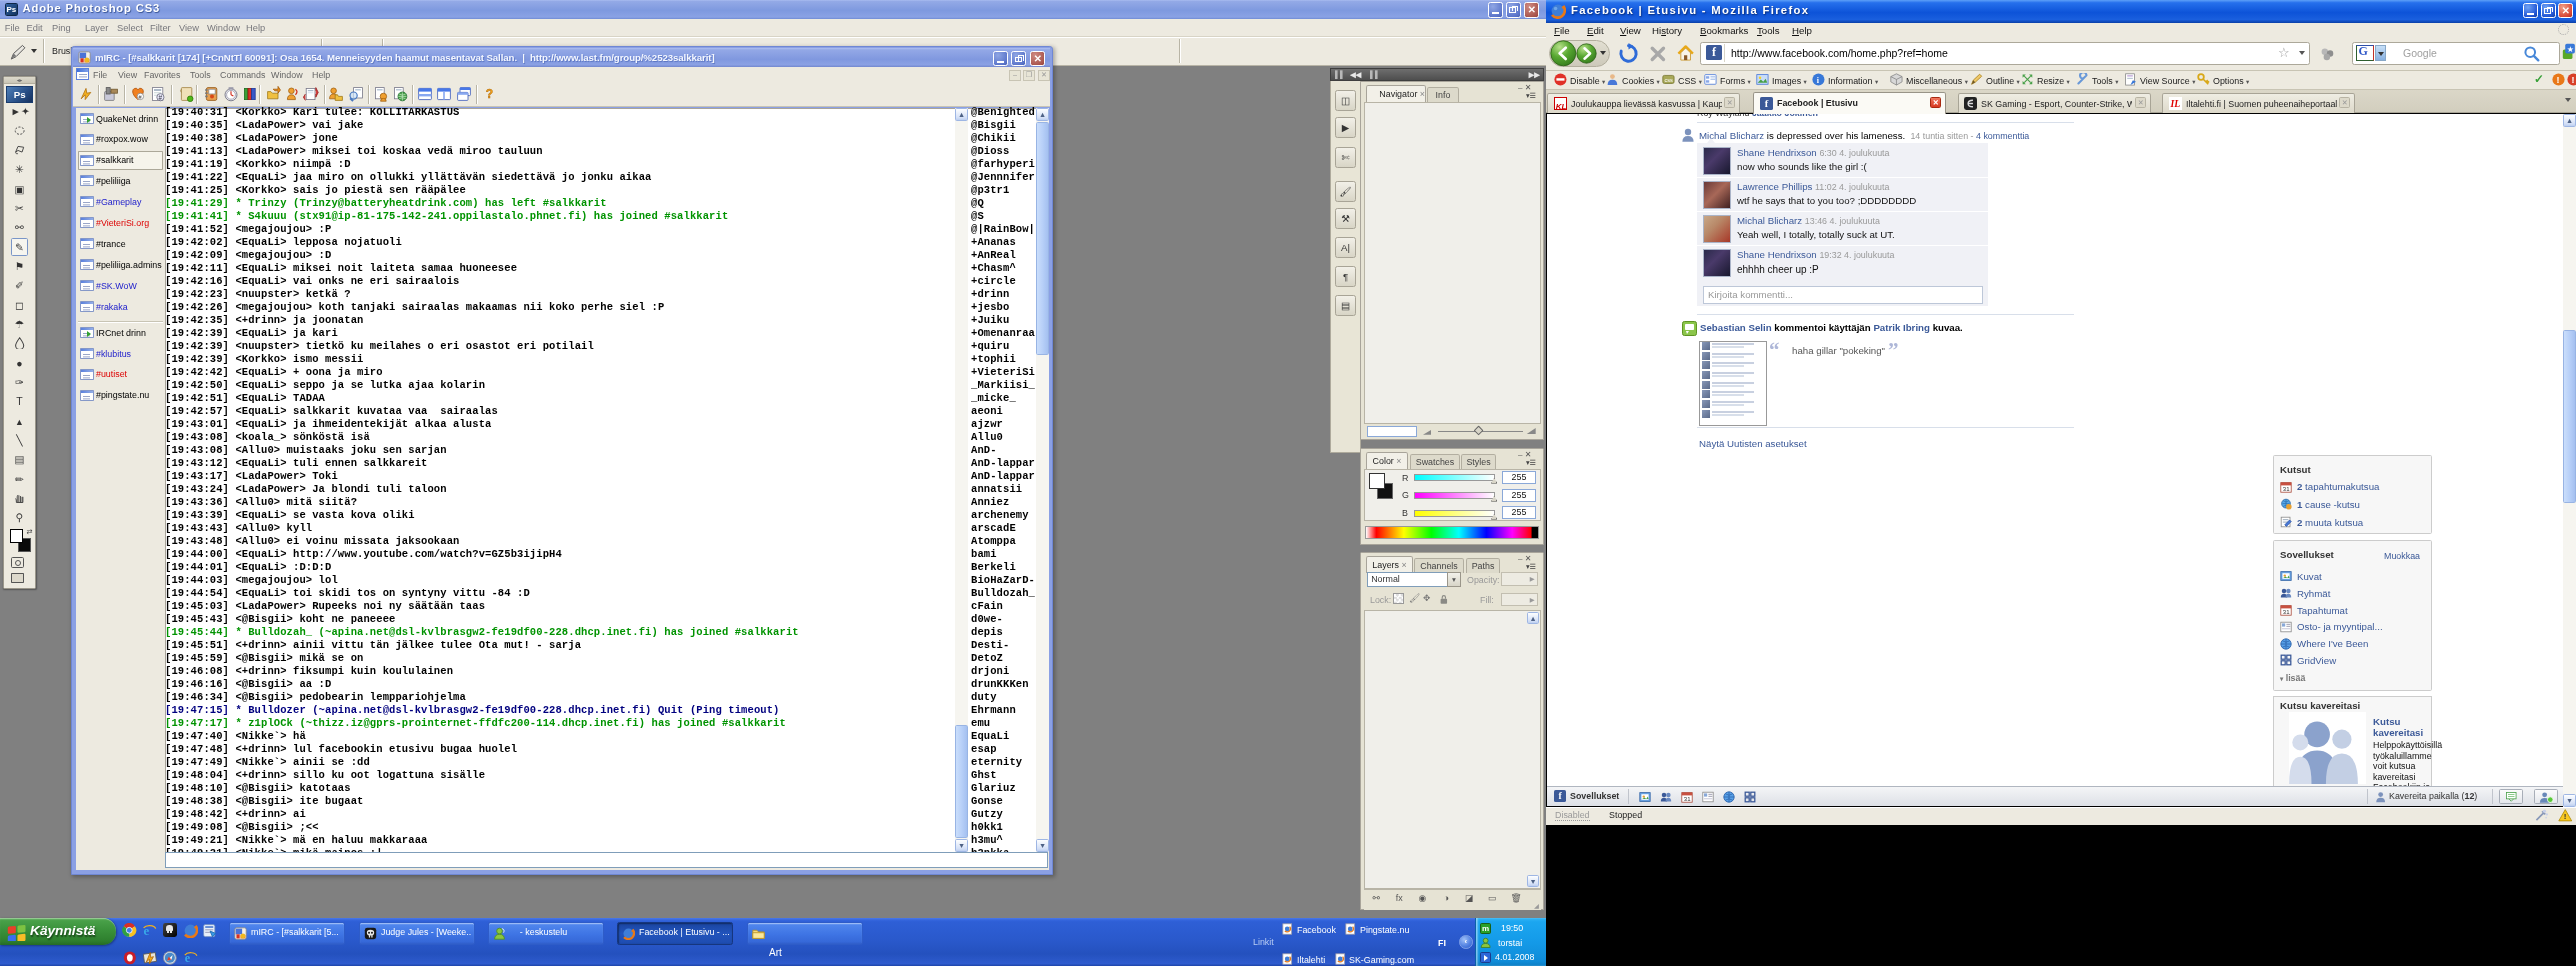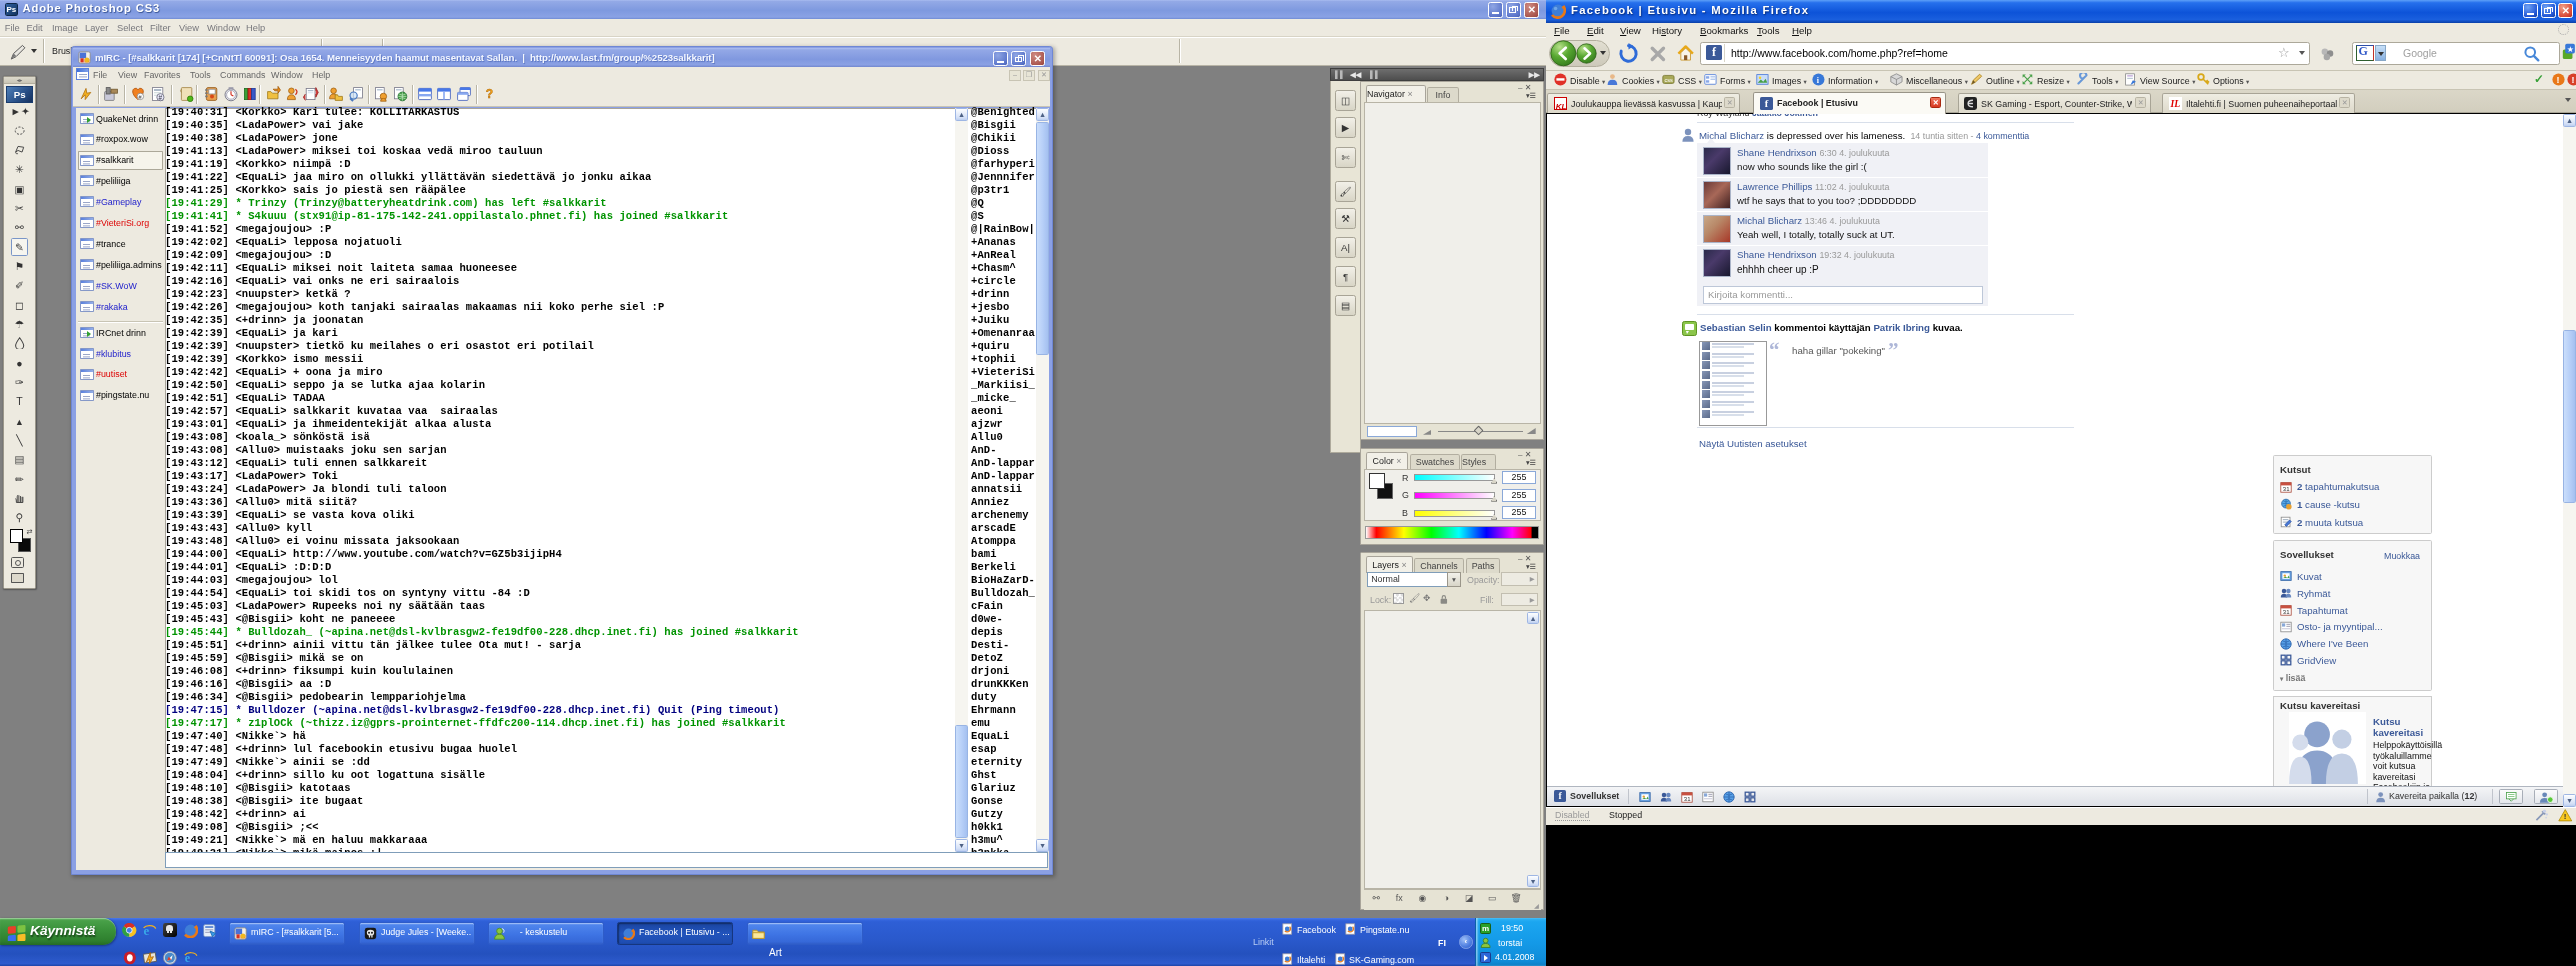--- a/index.html
+++ b/index.html
@@ -40,21 +40,21 @@
 <div class="xpbtn btn-b a" style="left:1506px;top:2.4px;width:15.3px;height:15.3px;">
     <div style="position:absolute;left:2.4px;top:4px;width:6.4px;height:5.6px;border:0.8px solid #fff;background:transparent"></div>
     <div style="position:absolute;left:4.8px;top:2.4px;width:6.4px;height:5.6px;border:0.8px solid #fff;border-bottom:none"></div>
   </div>
 <div class="xpbtn btn-r a" style="left:1524px;top:2.4px;width:15.3px;height:15.3px;">
     <div style="position:absolute;left:0;top:0.8px;width:13.7px;text-align:center;font-size:9.7px;font-weight:bold">✕</div>
   </div>
 <div class="a beige" style="left:0px;top:19.3px;width:1546px;height:17.7px;border-bottom:0.8px solid #D8D4C6"></div>
 <div class="mi" style="left:4.8px;top:23px;">File</div>
 <div class="mi" style="left:26.6px;top:23px;">Edit</div>
-<div class="mi" style="left:52px;top:23px;">Image</div>
+<div class="mi" style="left:52px;top:23px;">Ping</div>
 <div class="mi" style="left:85px;top:23px;">Layer</div>
 <div class="mi" style="left:117px;top:23px;">Select</div>
 <div class="mi" style="left:150px;top:23px;">Filter</div>
 <div class="mi" style="left:179px;top:23px;">View</div>
 <div class="mi" style="left:207px;top:23px;">Window</div>
 <div class="mi" style="left:246px;top:23px;">Help</div>
 <div class="a beige" style="left:0px;top:37px;width:1546px;height:29px;border-top:0.8px solid #fff;border-bottom:0.8px solid #B8B4A6"></div>
 <svg class="a" style="left:8px;top:43px" width="19.3" height="19.3" viewBox="0 0 24 24">
     <path d="M4 20 L7 13 L18 3 L21 6 L10 17 Z" fill="#E8E6E0" stroke="#555" stroke-width="1.2"></path>
     <path d="M4 20 L7 13 l3 3 Z" fill="#777"></path>
@@ -116,35 +116,35 @@
 <div class="a" style="left:1335px;top:90px;width:21px;height:21px;background:linear-gradient(180deg,#F2F0E8,#D8D5C6);border:0.8px solid #A8A496;border-radius:2.4px;font-size:9.7px;color:#333;text-align:center;line-height:19.3px">◫</div>
 <div class="a" style="left:1335px;top:117px;width:21px;height:21px;background:linear-gradient(180deg,#F2F0E8,#D8D5C6);border:0.8px solid #A8A496;border-radius:2.4px;font-size:9.7px;color:#333;text-align:center;line-height:19.3px">▶</div>
 <div class="a" style="left:1335px;top:147px;width:21px;height:21px;background:linear-gradient(180deg,#F2F0E8,#D8D5C6);border:0.8px solid #A8A496;border-radius:2.4px;font-size:9.7px;color:#333;text-align:center;line-height:19.3px">✄</div>
 <div class="a" style="left:1335px;top:181px;width:21px;height:21px;background:linear-gradient(180deg,#F2F0E8,#D8D5C6);border:0.8px solid #A8A496;border-radius:2.4px;font-size:9.7px;color:#333;text-align:center;line-height:19.3px">🖌</div>
 <div class="a" style="left:1335px;top:208px;width:21px;height:21px;background:linear-gradient(180deg,#F2F0E8,#D8D5C6);border:0.8px solid #A8A496;border-radius:2.4px;font-size:9.7px;color:#333;text-align:center;line-height:19.3px">⚒</div>
 <div class="a" style="left:1335px;top:237px;width:21px;height:21px;background:linear-gradient(180deg,#F2F0E8,#D8D5C6);border:0.8px solid #A8A496;border-radius:2.4px;font-size:9.7px;color:#333;text-align:center;line-height:19.3px">A|</div>
 <div class="a" style="left:1335px;top:266px;width:21px;height:21px;background:linear-gradient(180deg,#F2F0E8,#D8D5C6);border:0.8px solid #A8A496;border-radius:2.4px;font-size:9.7px;color:#333;text-align:center;line-height:19.3px">¶</div>
 <div class="a" style="left:1335px;top:295px;width:21px;height:21px;background:linear-gradient(180deg,#F2F0E8,#D8D5C6);border:0.8px solid #A8A496;border-radius:2.4px;font-size:9.7px;color:#333;text-align:center;line-height:19.3px">▤</div>
 <div class="a" style="left:1360px;top:81px;width:184px;height:359px;background:#E6E3D4;border:0.8px solid #A8A49A;border-radius:1.6px 1.6px 0 0"></div>
 <div class="a" style="left:1518px;top:83px;font-size:8px;color:#555;">– ✕</div>
-<div class="a" style="left:1366px;top:85px;width:60px;height:17px;background:#F2F0E8;border:0.8px solid #A8A49A;border-bottom:none;border-radius:2.4px 2.4px 0 0;font-size:8.9px;color:#222;text-align:left;line-height:16px;white-space:nowrap">Navigator <span style="color:#888">×</span></div>
+<div class="a" style="left:1366px;top:85px;width:60px;height:17px;background:#F2F0E8;border:0.8px solid #A8A49A;border-bottom:none;border-radius:2.4px 2.4px 0 0;font-size:8.9px;color:#222;text-align:right;line-height:16px;white-space:nowrap">Navigator <span style="color:#888">×</span></div>
 <div class="a" style="left:1427px;top:87px;width:32px;height:15.3px;background:#DDDACB;border:0.8px solid #B2AEA0;border-bottom:none;border-radius:2.4px 2.4px 0 0;font-size:8.9px;color:#444;text-align:center;line-height:14.5px;white-space:nowrap">Info</div>
 <div class="a" style="left:1526px;top:91px;font-size:7.2px;color:#444">▾☰</div>
 <div class="a" style="left:1364px;top:102px;width:177px;height:322px;background:#F0EFEA;border:0.8px solid #B8B4A6"></div>
 <div class="a" style="left:1364px;top:425px;width:177px;height:13.7px;background:#E6E3D4"></div>
 <div class="a" style="left:1367px;top:426px;width:50px;height:11.3px;background:#fff;border:0.8px solid #8AA8D8"></div>
 <div class="a" style="left:1423px;top:430px;width:8px;height:4.8px;background:#888;clip-path:polygon(0 100%,100% 100%,100% 0);"></div>
 <div class="a" style="left:1438px;top:431px;width:85px;height:0.8px;background:#888"></div>
 <div class="a" style="left:1475px;top:427px;width:7.2px;height:7.2px;background:#D8D5C8;border:0.8px solid #666;border-radius:0.8px;transform:rotate(45deg);"></div>
 <div class="a" style="left:1526px;top:428px;width:9.7px;height:6.4px;background:#888;clip-path:polygon(0 100%,100% 100%,100% 0);"></div>
 <div class="a" style="left:1360px;top:448px;width:184px;height:97px;background:#E6E3D4;border:0.8px solid #A8A49A;border-radius:1.6px 1.6px 0 0"></div>
 <div class="a" style="left:1518px;top:450px;font-size:8px;color:#555;">– ✕</div>
 <div class="a" style="left:1366px;top:452px;width:42px;height:17px;background:#F2F0E8;border:0.8px solid #A8A49A;border-bottom:none;border-radius:2.4px 2.4px 0 0;font-size:8.9px;color:#222;text-align:center;line-height:16px;white-space:nowrap">Color <span style="color:#888">×</span></div>
 <div class="a" style="left:1410px;top:454px;width:50px;height:15.3px;background:#DDDACB;border:0.8px solid #B2AEA0;border-bottom:none;border-radius:2.4px 2.4px 0 0;font-size:8.9px;color:#444;text-align:center;line-height:14.5px;white-space:nowrap">Swatches</div>
-<div class="a" style="left:1461px;top:454px;width:35px;height:15.3px;background:#DDDACB;border:0.8px solid #B2AEA0;border-bottom:none;border-radius:2.4px 2.4px 0 0;font-size:8.9px;color:#444;text-align:left;line-height:14.5px;white-space:nowrap">Styles</div>
+<div class="a" style="left:1461px;top:454px;width:35px;height:15.3px;background:#DDDACB;border:0.8px solid #B2AEA0;border-bottom:none;border-radius:2.4px 2.4px 0 0;font-size:8.9px;color:#444;text-align:center;line-height:14.5px;white-space:nowrap">Styles</div>
 <div class="a" style="left:1526px;top:458px;font-size:7.2px;color:#444">▾☰</div>
 <div class="a" style="left:1364px;top:469px;width:177px;height:52px;background:#F0EFEA;border:0.8px solid #B8B4A6"></div>
 <div class="a" style="left:1369px;top:473px;width:16px;height:16px;background:#fff;border:0.8px solid #333;z-index:3"></div>
 <div class="a" style="left:1377px;top:483px;width:16px;height:16px;background:#111;border:0.8px solid #666;z-index:2"></div>
 <div class="a" style="left:1402px;top:473px;font-size:8.9px;color:#333">R</div>
 <div class="a" style="left:1414px;top:474px;width:81px;height:7.2px;background:linear-gradient(90deg,#00FFFF,#FFFFFF);border:0.8px solid #999"></div>
 <div class="a" style="left:1491px;top:478px;width:6.4px;height:5.6px;background:#D8D5C8;border:0.8px solid #555;clip-path:polygon(50% 0,100% 100%,0 100%);"></div>
 <div class="a" style="left:1502px;top:471px;width:34px;height:13px;background:#fff;border:0.8px solid #8AA8D8;font-size:8.9px;color:#111;text-align:center;line-height:11.3px">255</div>
 <div class="a" style="left:1402px;top:490px;font-size:8.9px;color:#333">G</div>
 <div class="a" style="left:1414px;top:492px;width:81px;height:7.2px;background:linear-gradient(90deg,#FF00FF,#FFFFFF);border:0.8px solid #999"></div>

